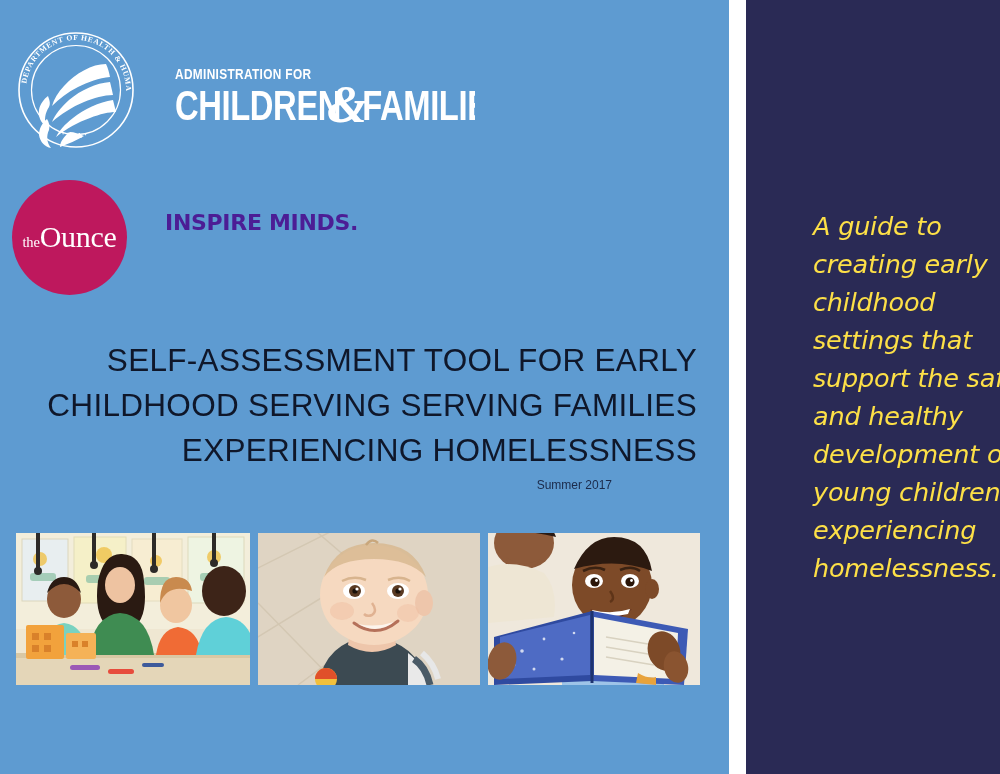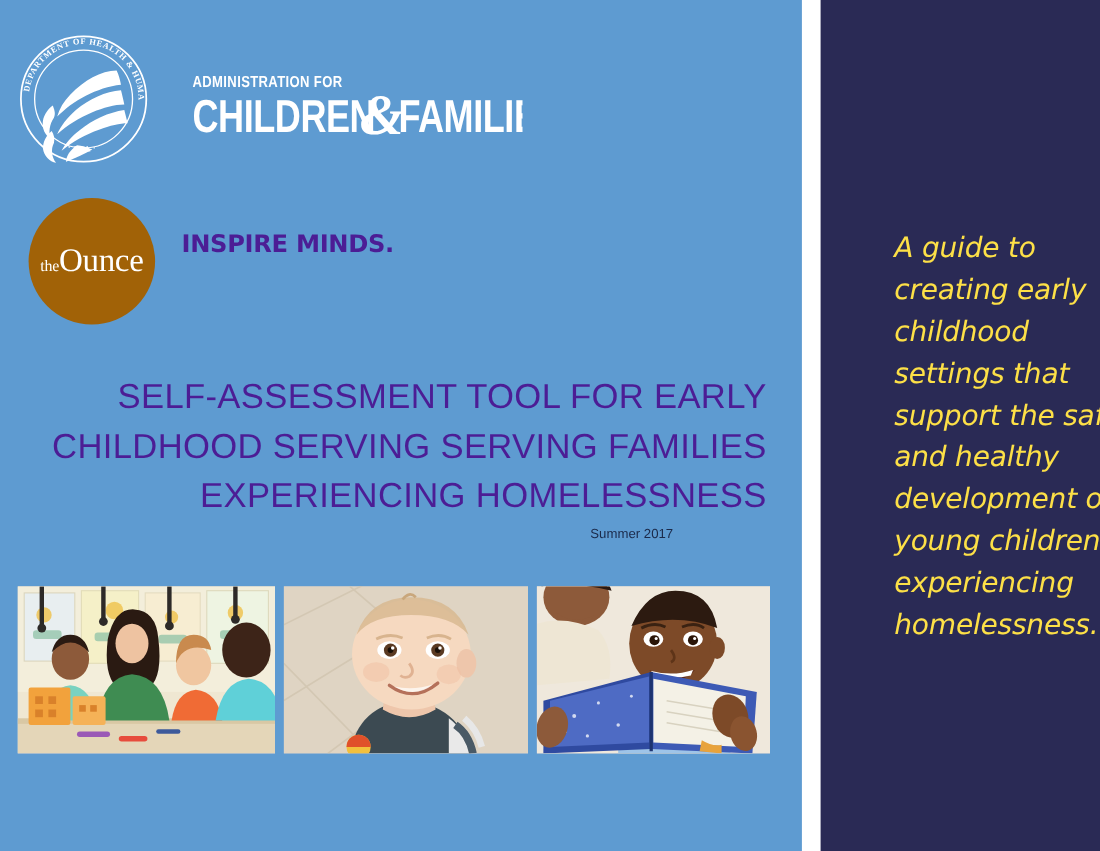--- a/index.html
+++ b/index.html
@@ -67,26 +67,26 @@
     left: 175px;
     top: 62px;
     width: 300px;
     height: 76px;
   }
   .acf-logo svg { display: block; width: 300px; height: 76px; }
 
   
   .ounce-mark {
     position: absolute;
-    left: 26px;
+    left: 12px;
     top: 180px;
     width: 115px;
     height: 115px;
     border-radius: 50%;
-    background: #a16207;
+    background: #be185d;
   }
   .ounce-mark-inner {
     position: absolute;
     left: 0;
     top: 50%;
     width: 115px;
     transform: translateY(-52%);
     text-align: center;
     white-space: nowrap;
     color: #ffffff;
@@ -121,21 +121,21 @@
 
   
   .title-block {
     position: absolute;
     left: 20px;
     top: 338px;
     width: 677px;
     text-align: right;
   }
   .title-line {
-    color: #4c1d95;
+    color: #0f172a;
     font-size: 31.5px;
     line-height: 45px;
     letter-spacing: 0.3px;
     font-family: "Liberation Sans", sans-serif;
     font-weight: normal;
     white-space: nowrap;
   }
   .title-date {
     position: absolute;
     left: 20px;

